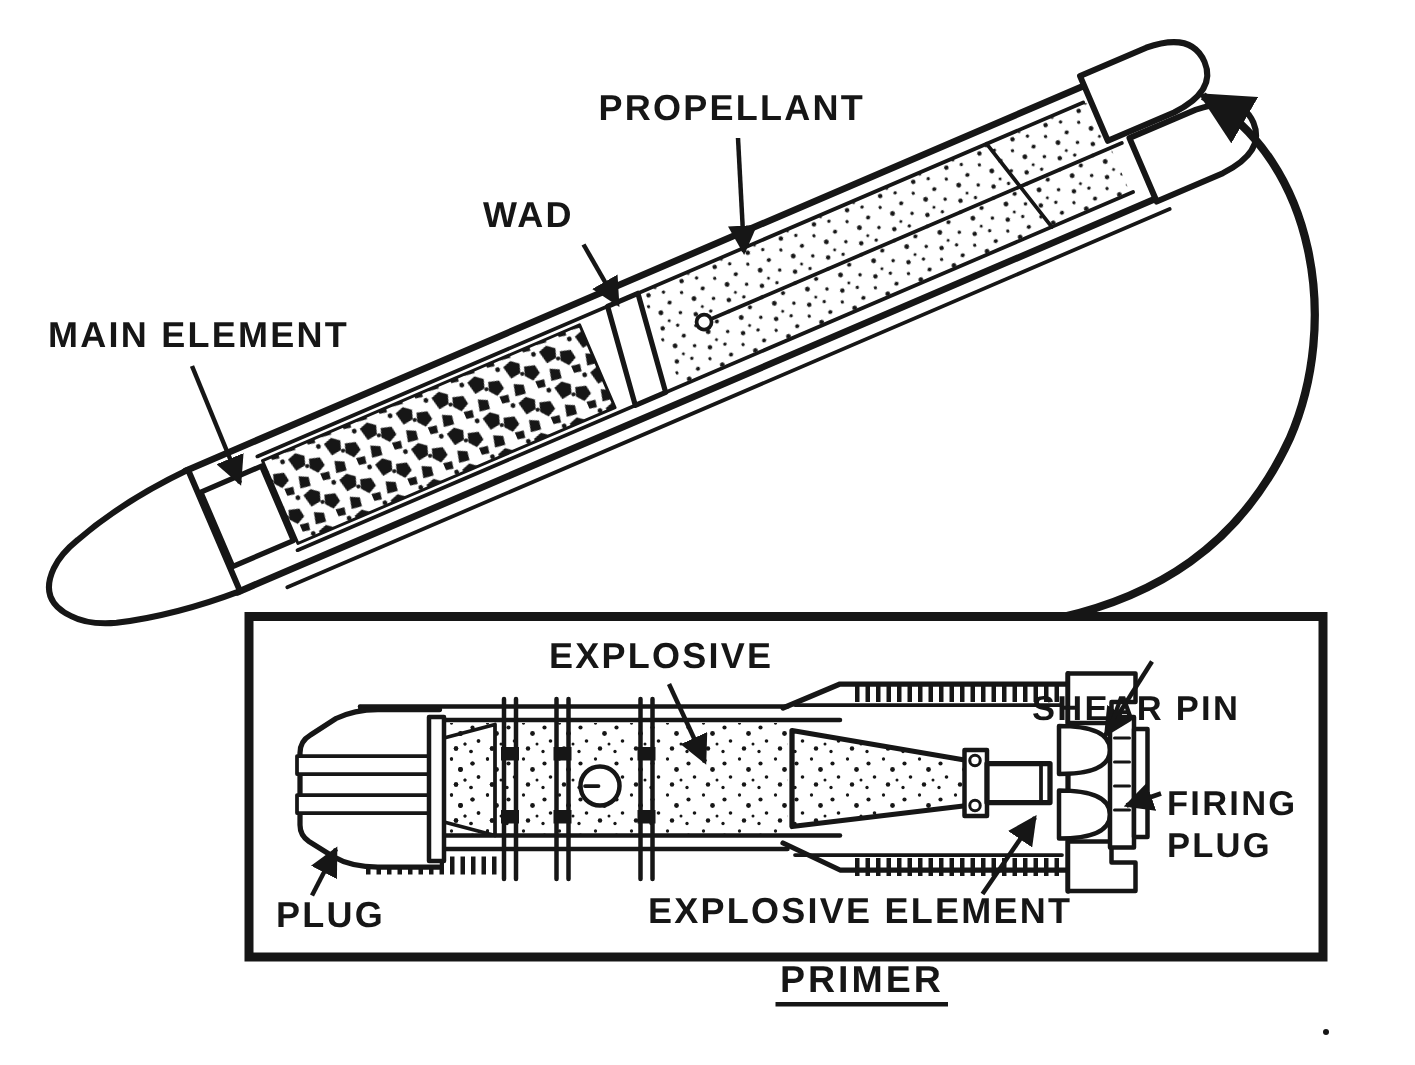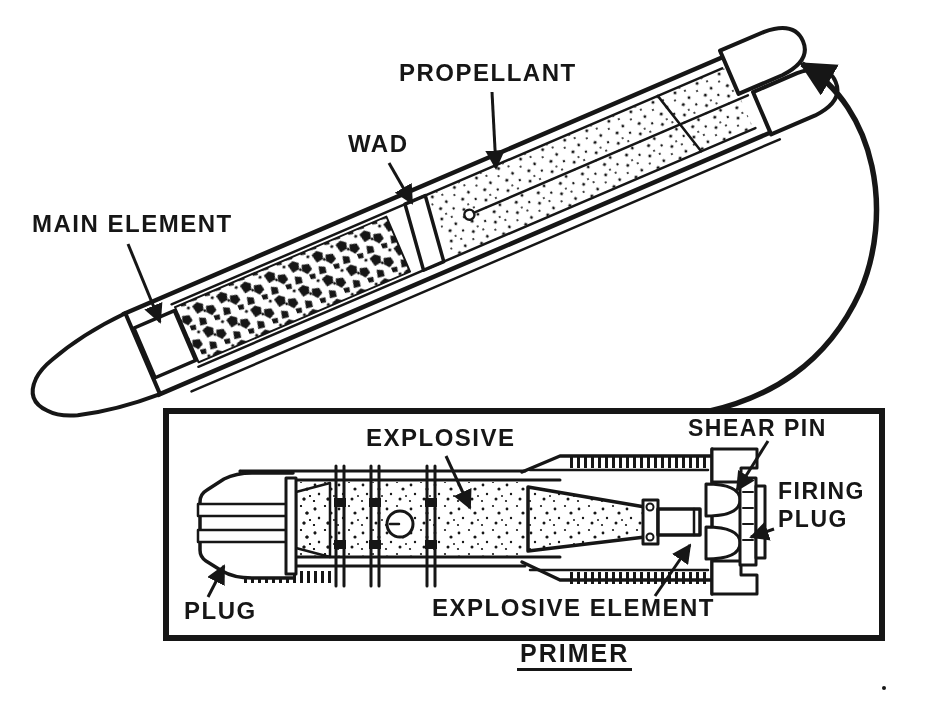--- a/index.html
+++ b/index.html
@@ -6,21 +6,21 @@
   .canvas{
     position:relative;width:943px;height:710px;background:#ffffff;
     font-family:"Liberation Sans",sans-serif;overflow:hidden;
   }
   .art{position:absolute;left:0;top:0;}
   .dlabel{
     position:absolute;color:#161616;font-weight:700;font-size:24px;
     letter-spacing:1.5px;white-space:nowrap;line-height:1.05;
     -webkit-transform-origin:left top;transform-origin:left top;
   }
-  .dlabel.small{font-size:23px;}
+  .dlabel.small{font-size:23px;margin-top:44px;}
   .two-line div{line-height:28px;}
   .caption{
     font-size:25px;letter-spacing:2px;border-bottom:3px solid #161616;
     padding:0 3px 2px 3px;
   }
 </style>
 </head>
 <body>
 
 <div class="canvas">
@@ -156,21 +156,21 @@
     <line x1="768" y1="441" x2="737" y2="490" stroke="#161616" stroke-width="3" marker-end="url(#ah)"></line>
     <line x1="774" y1="529" x2="751" y2="537" stroke="#161616" stroke-width="3" marker-end="url(#ah)"></line>
     <line x1="655" y1="596" x2="690" y2="545" stroke="#161616" stroke-width="3" marker-end="url(#ah)"></line>
     <line x1="208" y1="597" x2="224" y2="566" stroke="#161616" stroke-width="3" marker-end="url(#ah)"></line>
 
     <circle cx="884" cy="688" r="2" fill="#161616"></circle>
   </svg>
 
   <div class="dlabel" style="left:399px;top:60px;">PROPELLANT</div>
 
-  <div class="dlabel" style="left:348px;top:131px;">WAD</div>
+  <div class="dlabel" style="left:322px;top:131px;">WAD</div>
 
   <div class="dlabel" style="left:32px;top:211px;">MAIN ELEMENT</div>
 
   <div class="dlabel" style="left:366px;top:425px;">EXPLOSIVE</div>
 
   <div class="dlabel small" style="left:688px;top:416px;">SHEAR PIN</div>
 
   <div class="dlabel small two-line" style="left:778px;top:477px;">
     <div>FIRING</div>
     <div>PLUG</div>

